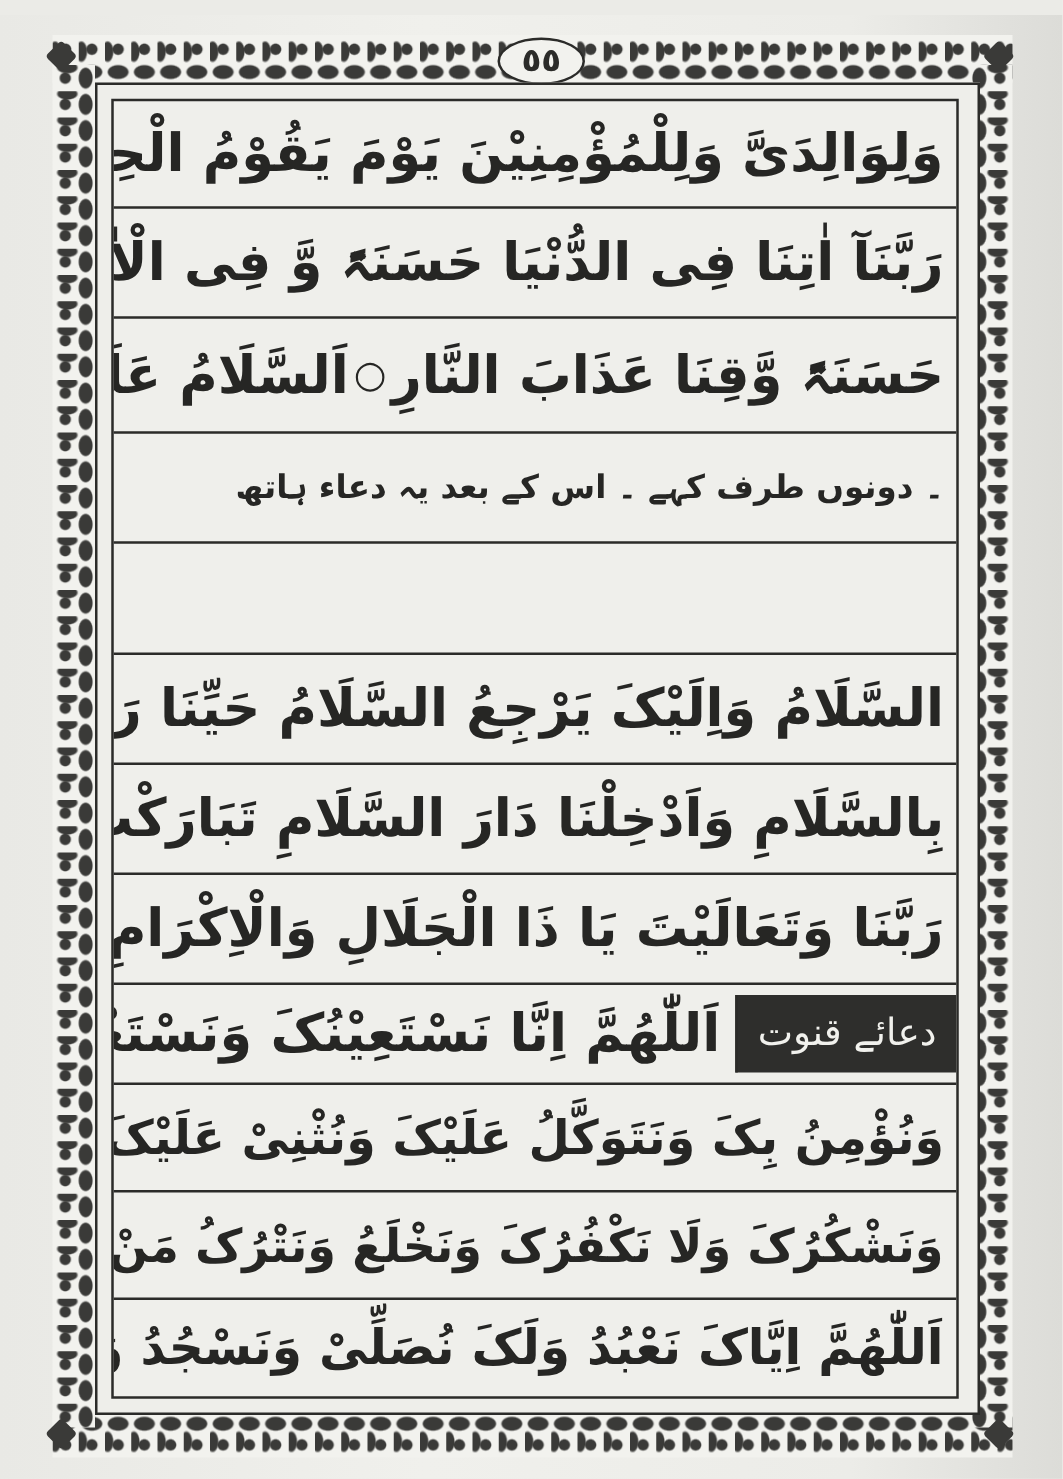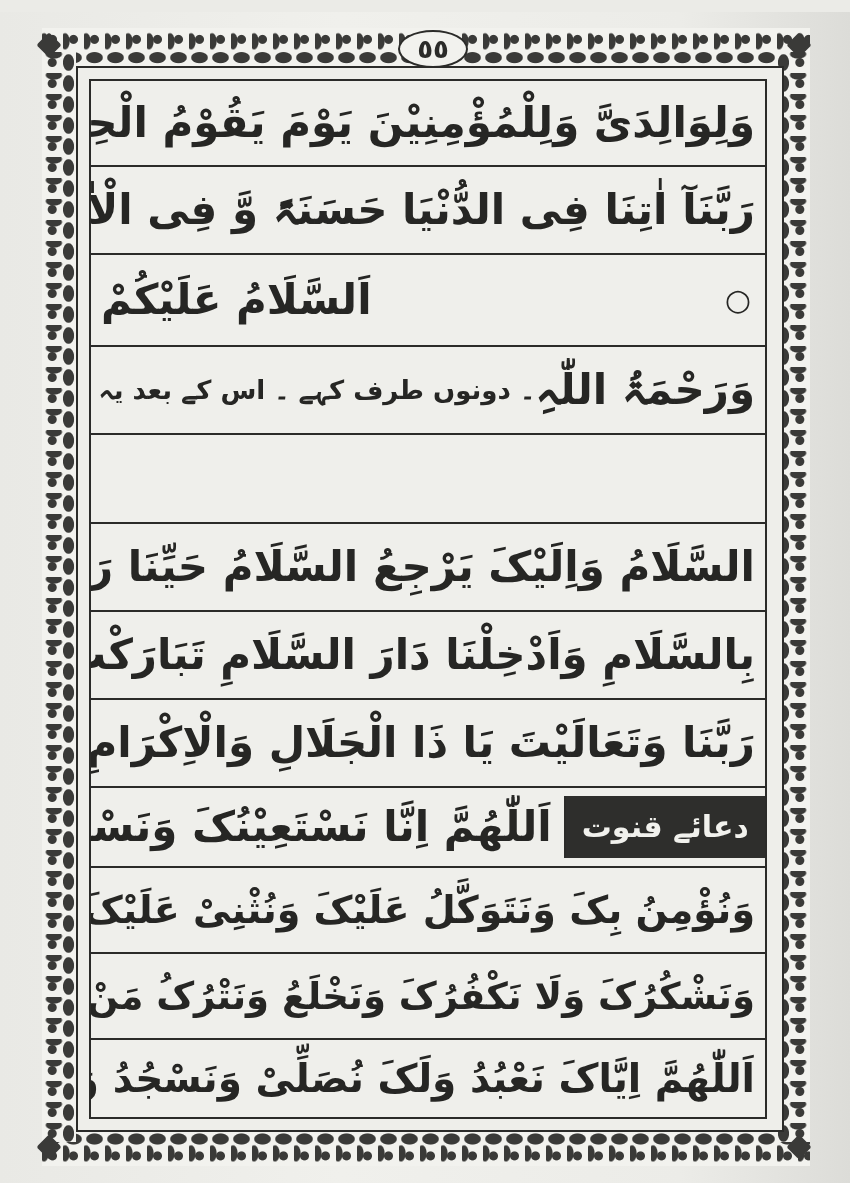--- a/index.html
+++ b/index.html
@@ -74,21 +74,21 @@
     padding:0 10px;
     white-space:nowrap; overflow:hidden;
   }
   .line.last { border-bottom:none; }
   .arabic { font-size:42px; line-height:1; }
   .urdu { font-size:26px; line-height:1; }
   .seg { display:inline-block; }
   .ayah-mark { font-size:30px; font-weight:normal; margin:0 4px; }
   .label-box {
     background:#2e2e2c; color:#f1f1ed;
-    font-size:30px; font-weight:bold;
+    font-size:30px; font-weight:normal;
     padding:8px 16px; height:62px; box-sizing:border-box;
     display:flex; align-items:center;
     border-left:2px solid #2b2b29;
     margin-right:-10px;
   }
 </style>
 </head>
 <body>
 
 <div class="page">
@@ -110,26 +110,26 @@
   <div class="line arabic" style="top:69px;height:86px;">
     <span class="seg">وَلِوَالِدَیَّ وَلِلْمُؤْمِنِیْنَ یَوْمَ یَقُوْمُ الْحِسَابُ</span>
 
   </div>
 
   <div class="line arabic" style="top:155px;height:88px;">
     <span class="seg">رَبَّنَآ اٰتِنَا فِی الدُّنْیَا حَسَنَۃً وَّ فِی الْاٰخِرَۃِ</span>
   </div>
 
   <div class="line arabic" style="top:243px;height:92px;">
+    <span class="seg">حَسَنَۃً وَّقِنَا عَذَابَ النَّارِ</span>
     <span class="seg ayah-mark">○</span>
     <span class="seg">اَلسَّلَامُ عَلَیْکُمْ</span>
   </div>
 
   <div class="line" style="top:335px;height:88px;">
-    <span class="seg arabic">وَرَحْمَۃُ اللّٰہِ</span>
     <span class="seg urdu">۔ دونوں طرف کہے ۔ اس کے بعد یہ دعاء ہاتھ</span>
   </div>
 
   <div class="line" style="top:423px;height:89px;">
   </div>
 
   <div class="line arabic" style="top:512px;height:88px;">
     <span class="seg">السَّلَامُ وَاِلَیْکَ یَرْجِعُ السَّلَامُ حَیِّنَا رَبَّنَا</span>
   </div>
 

